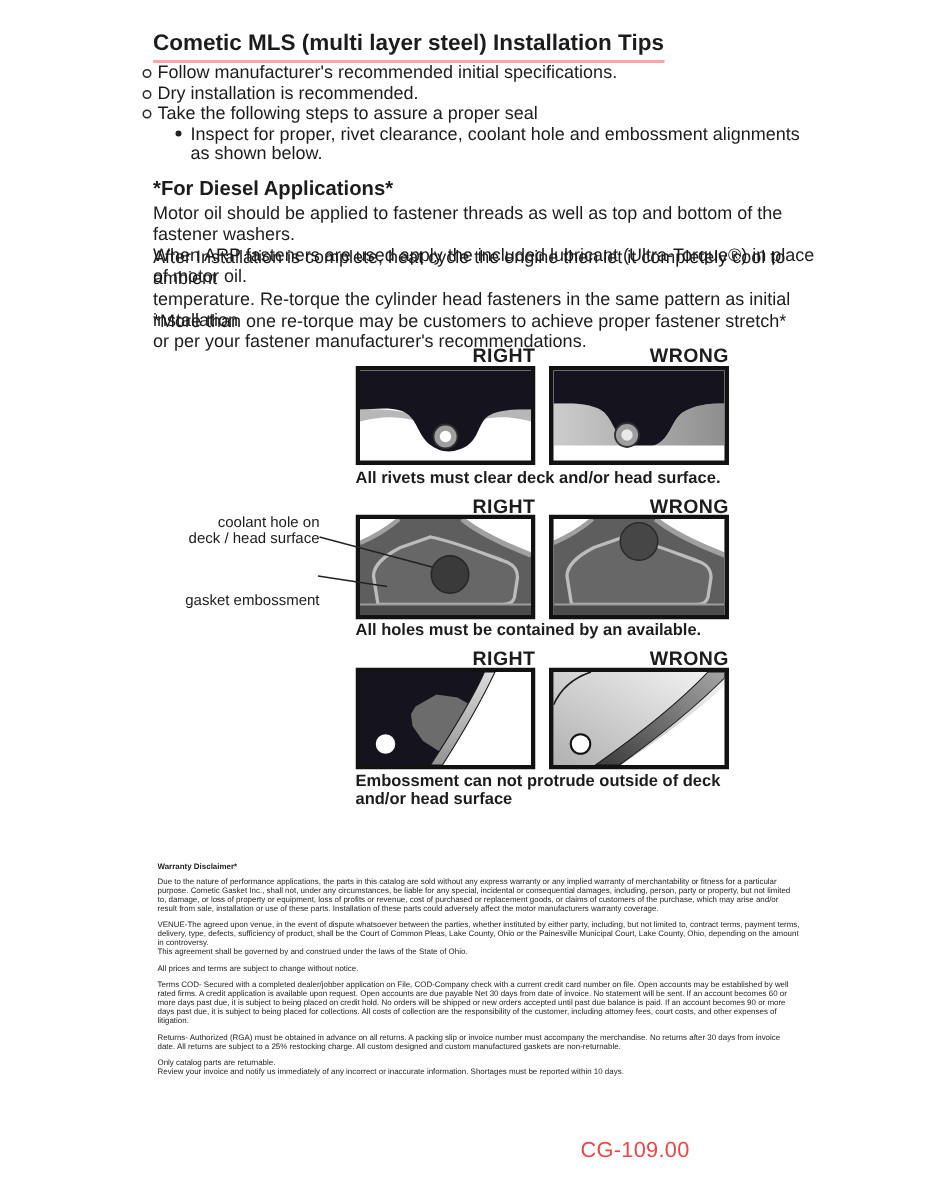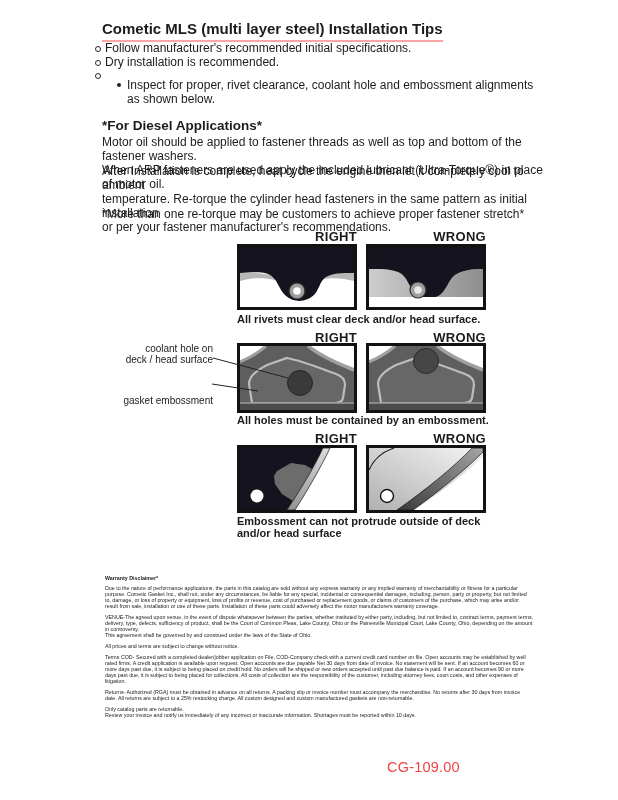--- a/index.html
+++ b/index.html
@@ -45,20 +45,21 @@
     <div class="brow">
       <span class="mk">
           <span class="ring"></span>
         </span>
       <span>Dry installation is recommended.</span>
     </div>
     <div class="brow">
       <span class="mk">
           <span class="ring"></span>
         </span>
+      <span>Take the following steps to assure a proper seal</span>
     </div>
     <div class="brow sub">
       <span class="mk">
           <span class="dot"></span>
         </span>
       <span>Inspect for proper, rivet clearance, coolant hole and embossment alignments as shown below.</span>
     </div>
   </div>
 
   <div class="abs h2">*For Diesel Applications*</div>
@@ -157,21 +158,21 @@
       <line x1="3" y1="60" x2="117" y2="60" stroke="#9b9b9b" stroke-width="1.3"></line>
     </g>
     <rect x="1.5" y="1.5" width="117" height="67" fill="none" stroke="#121212" stroke-width="3"></rect>
   </svg>
 
   <svg class="abs" style="left:205px;top:350px;pointer-events:none;" width="100" height="50" viewBox="0 0 100 50">
     <line x1="8" y1="8" x2="83" y2="28" stroke="#222" stroke-width="1"></line>
     <line x1="7" y1="34" x2="53" y2="41" stroke="#222" stroke-width="1"></line>
   </svg>
 
-  <div class="abs dcap" style="left:237px;top:415px;">All holes must be contained by an embossment.</div>
+  <div class="abs dcap" style="left:237px;top:415px;">All holes must be contained by an available.</div>
 
   <div class="abs dlabel" style="left:237px;top:431px;">RIGHT</div>
   <div class="abs dlabel" style="left:366px;top:431px;">WRONG</div>
 
   <svg class="abs" style="left:237px;top:445px;" width="120" height="68" viewBox="0 0 120 68">
     <defs>
       <clipPath id="c3r">
           <rect x="3" y="3" width="114" height="62"></rect>
         </clipPath>
       <linearGradient id="rimG" x1="0" y1="0" x2="0" y2="1">

